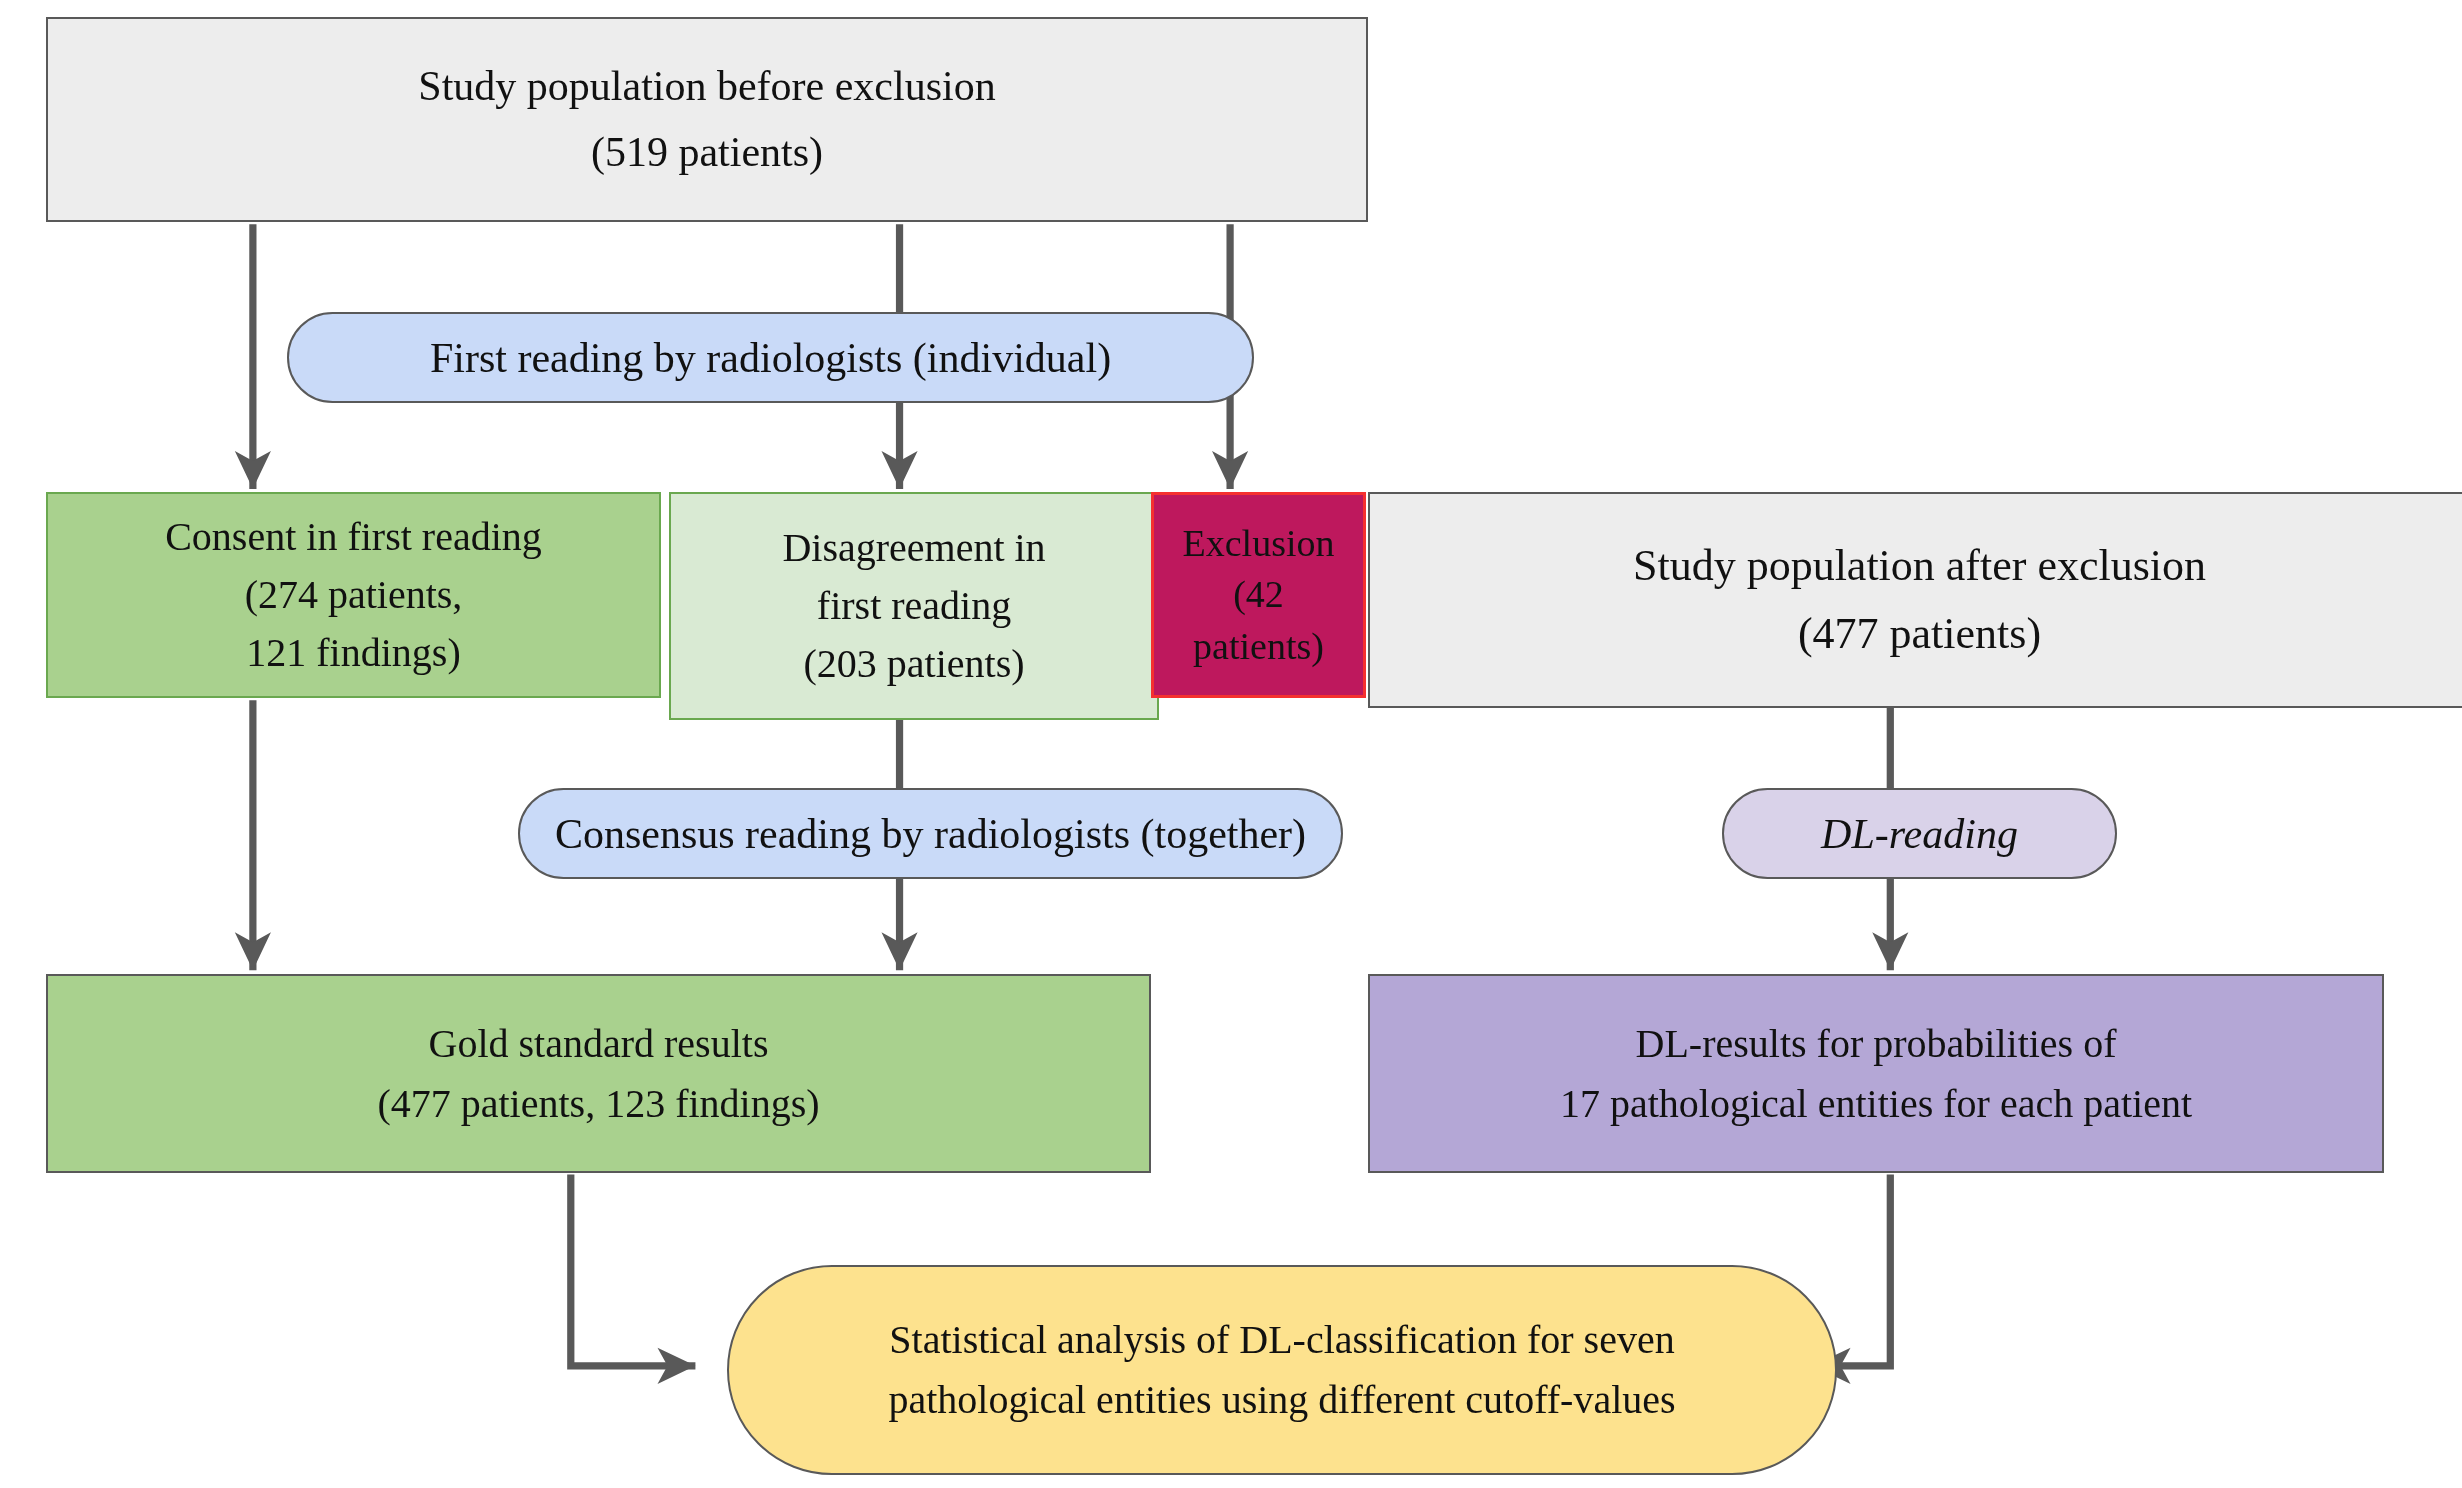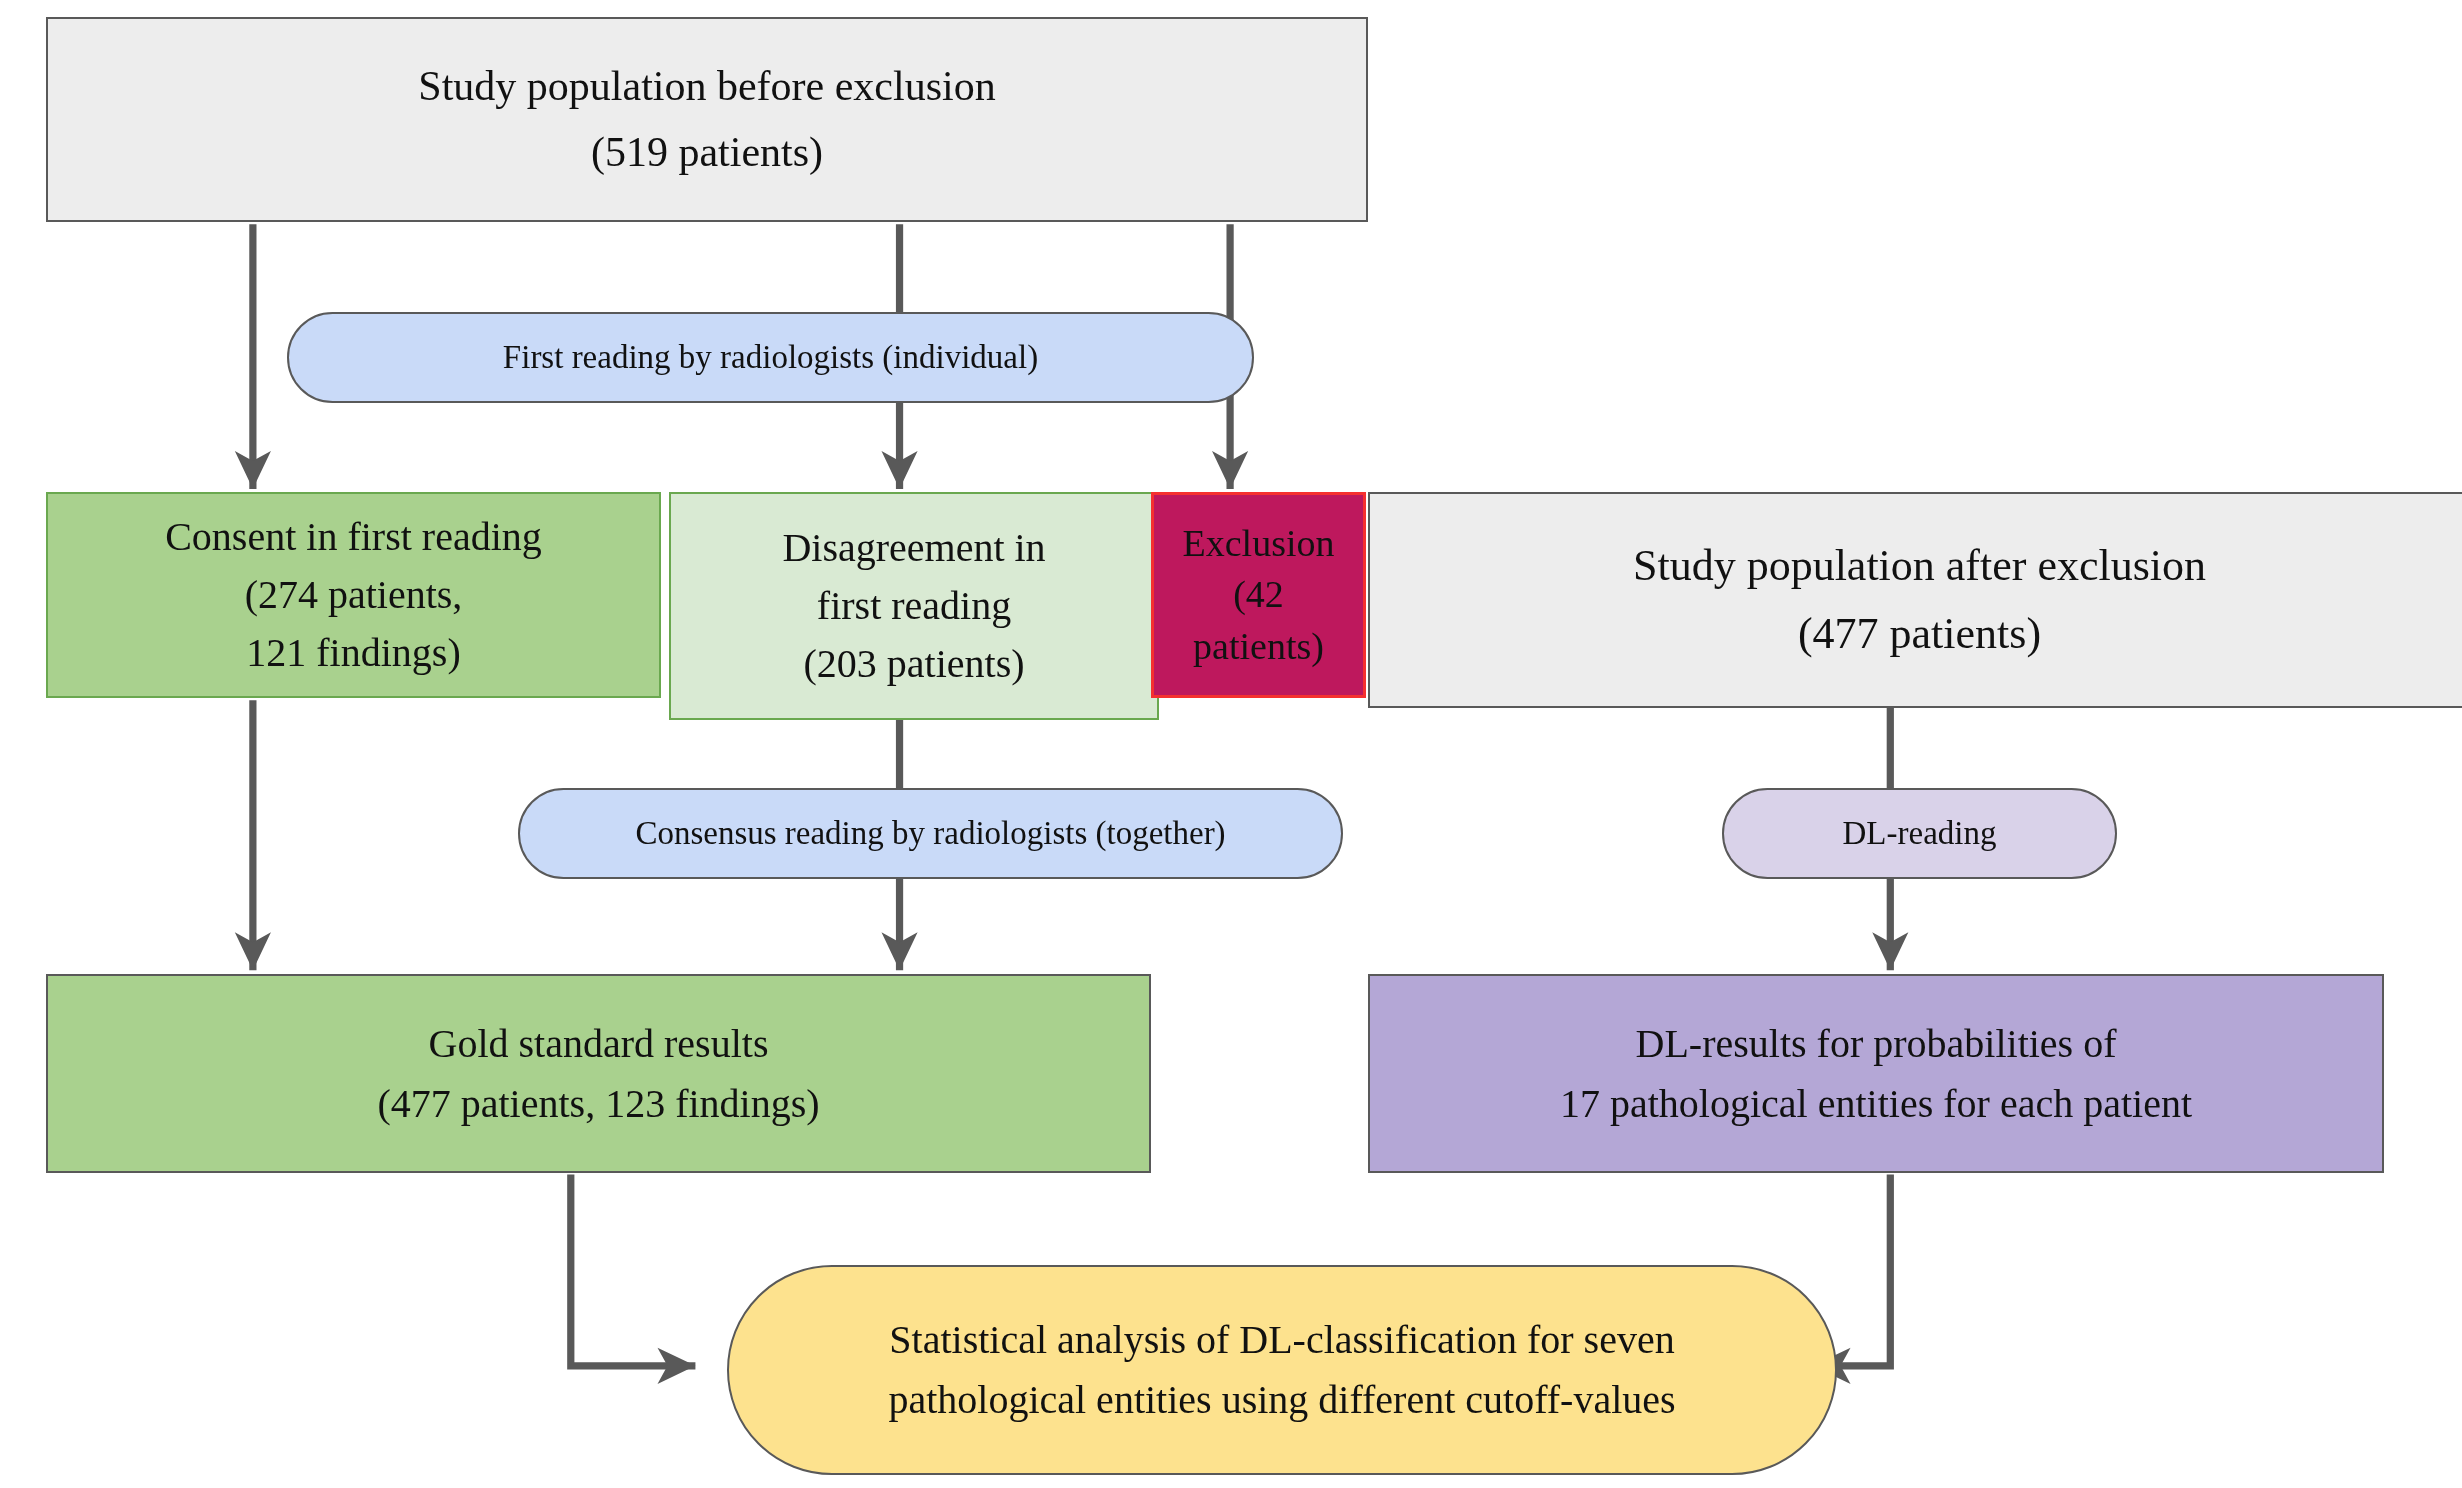--- a/index.html
+++ b/index.html
@@ -13,23 +13,23 @@
     display:flex;align-items:center;justify-content:center;
     text-align:center;white-space:pre-line;margin-left:28px;
   }
   .gray-box{background:#ededed;border:2.7px solid #595959;}
   .green-box{background:#a9d18e;border:2.7px solid #6aa84f;}
   .lightgreen-box{background:#d9ead3;border:2.7px solid #6aa84f;}
   .red-box{background:#be185d;border:3.6px solid #f53030;}
   .graygreen-box{background:#a9d18e;border:2.7px solid #595959;}
   .purple-box{background:#b4a7d6;border:2.7px solid #595959;}
   .yellow-box{background:#fde28e;border:2.7px solid #595959;border-radius:106px;}
-  .pill{border:2.7px solid #595959;border-radius:47px;font-size:33px;}
+  .pill{border:2.7px solid #595959;border-radius:47px;font-size:42px;}
   .pill-blue{background:#c9daf8;}
-  .pill-lavender{background:#d9d2e9;}
+  .pill-lavender{background:#d9d2e9;font-style:italic;}
 
   #study-before{left:18px;top:17px;width:1322px;height:205px;font-size:42px;line-height:1.55;}
   #pill-first{left:259px;top:312px;width:967px;height:91px;}
   #consent{left:18px;top:492px;width:615px;height:206px;font-size:40px;line-height:1.45;}
   #disagreement{left:641px;top:492px;width:490px;height:228px;font-size:40px;line-height:1.45;}
   #exclusion{left:1123px;top:492px;width:215px;height:206px;font-size:38px;line-height:1.35;}
   #study-after{left:1340px;top:492px;width:1103px;height:216px;font-size:44px;line-height:1.55;}
   #pill-consensus{left:490px;top:788px;width:825px;height:91px;}
   #pill-dl{left:1694px;top:788px;width:395px;height:91px;}
   #gold-standard{left:18px;top:974px;width:1105px;height:199px;font-size:40px;line-height:1.5;}

